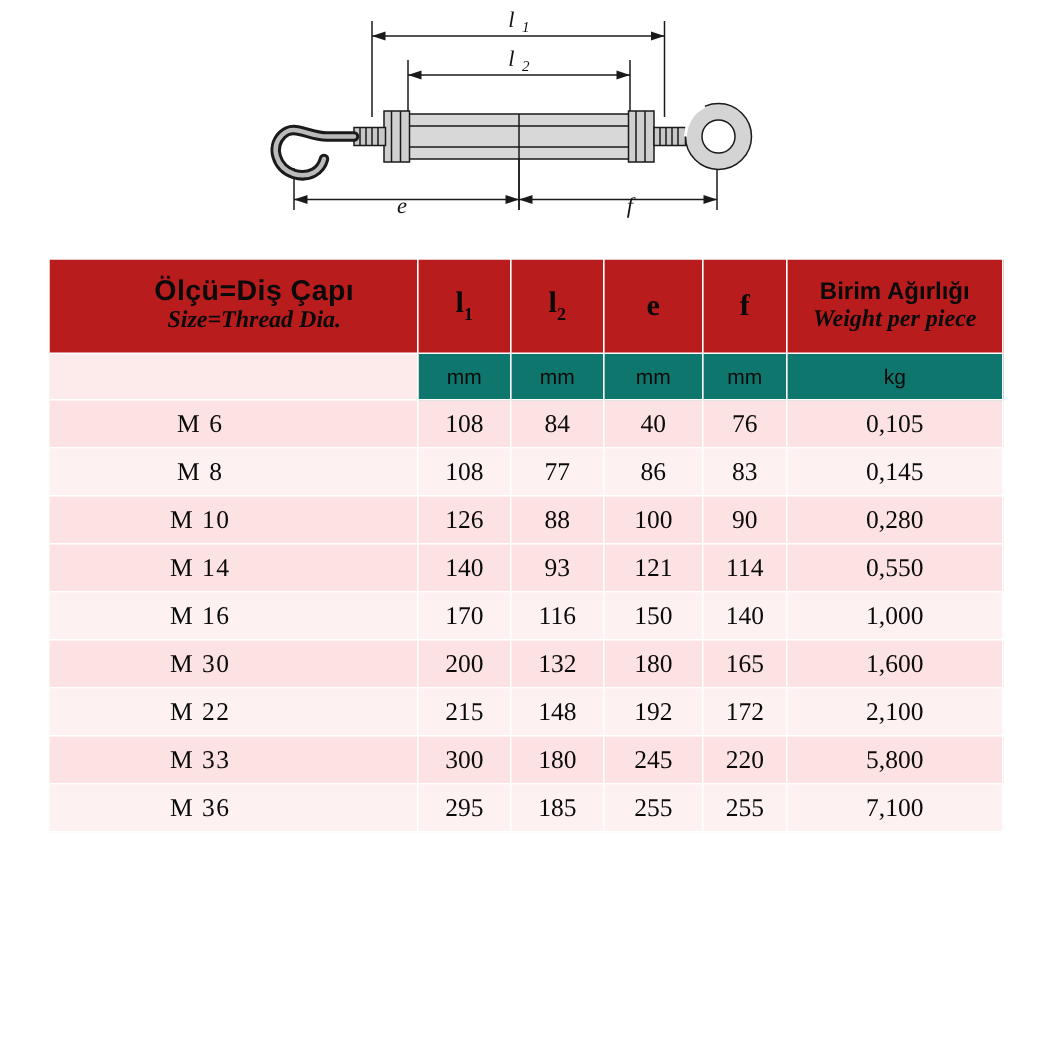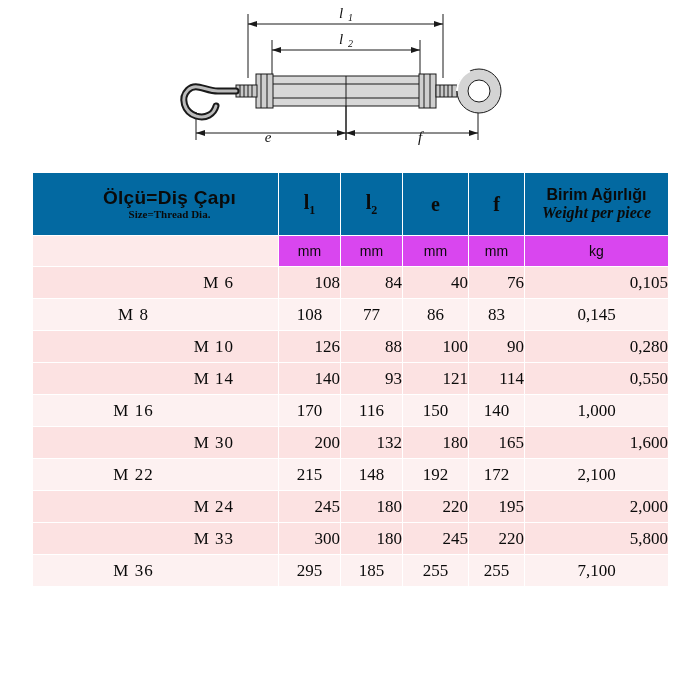--- a/index.html
+++ b/index.html
@@ -68,36 +68,37 @@
   col.c0 { width: 246px; }
   col.c1 { width: 62px; }
   col.c2 { width: 62px; }
   col.c3 { width: 66px; }
   col.c4 { width: 56px; }
   col.c5 { width: 144px; }
 
   
   tr.head th {
     height: 62px;
-    background: #0369a1;
+    background: #b91c1c;
   }
   .head-size {
     text-align: left;
     padding-left: 28px !important;
   }
   .head-size .line1 {
     font-family: "Liberation Sans", sans-serif;
     font-weight: bold;
     font-size: 19px;
     letter-spacing: .3px;
     line-height: 1.12;
   }
   .head-size .line2 {
     font-family: "Liberation Serif", serif;
-    font-size: 11px;
+    font-style: italic;
+    font-size: 16px;
     line-height: 1.15;
   }
   .head-dim {
     font-family: "Liberation Serif", serif;
     font-weight: bold;
     font-size: 20px;
   }
   .head-dim sub {
     font-size: 12px;
     font-weight: bold;
@@ -113,31 +114,31 @@
     font-style: italic;
     font-size: 16px;
     line-height: 1.15;
   }
 
   
   tr.units td {
     height: 30px;
     font-family: "Liberation Sans", sans-serif;
     font-size: 14px;
-    background: #d946ef;
+    background: #0f766e;
   }
   tr.units td.blank { background: #fdeaea; }
 
   
   tr.data td {
     height: 31px;
     font-size: 17px;
     font-family: "Liberation Serif", serif;
   }
-  tr.data.odd td  { background: #fce2e2; text-align: right; }
+  tr.data.odd td  { background: #fce2e2; }
   tr.data.even td { background: #fdf1f1; }
   td.size-cell {
     text-align: center;
     padding-right: 44px !important;
     font-size: 17px;
     letter-spacing: 1px;
   }
   td.weight-cell {
     font-size: 17px;
   }
@@ -308,28 +309,20 @@
           </tr>
           <tr class="data even">
             <td class="size-cell">M 22</td>
             <td>215</td>
             <td>148</td>
             <td>192</td>
             <td>172</td>
             <td class="weight-cell">2,100</td>
           </tr>
           <tr class="data odd">
-            <td class="size-cell">M 24</td>
-            <td>245</td>
-            <td>180</td>
-            <td>220</td>
-            <td>195</td>
-            <td class="weight-cell">2,000</td>
-          </tr>
-          <tr class="data odd">
             <td class="size-cell">M 33</td>
             <td>300</td>
             <td>180</td>
             <td>245</td>
             <td>220</td>
             <td class="weight-cell">5,800</td>
           </tr>
           <tr class="data even">
             <td class="size-cell">M 36</td>
             <td>295</td>

